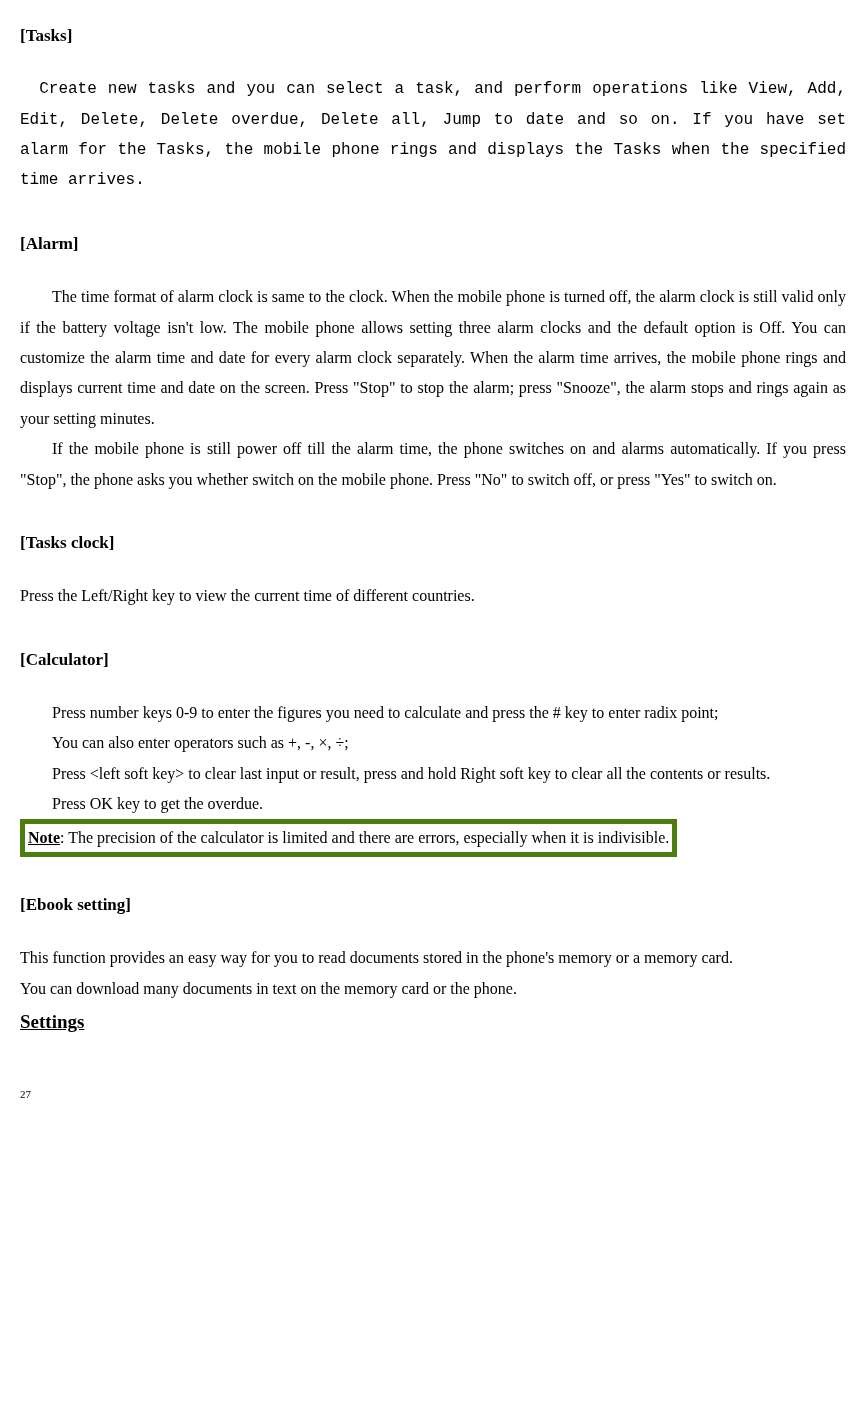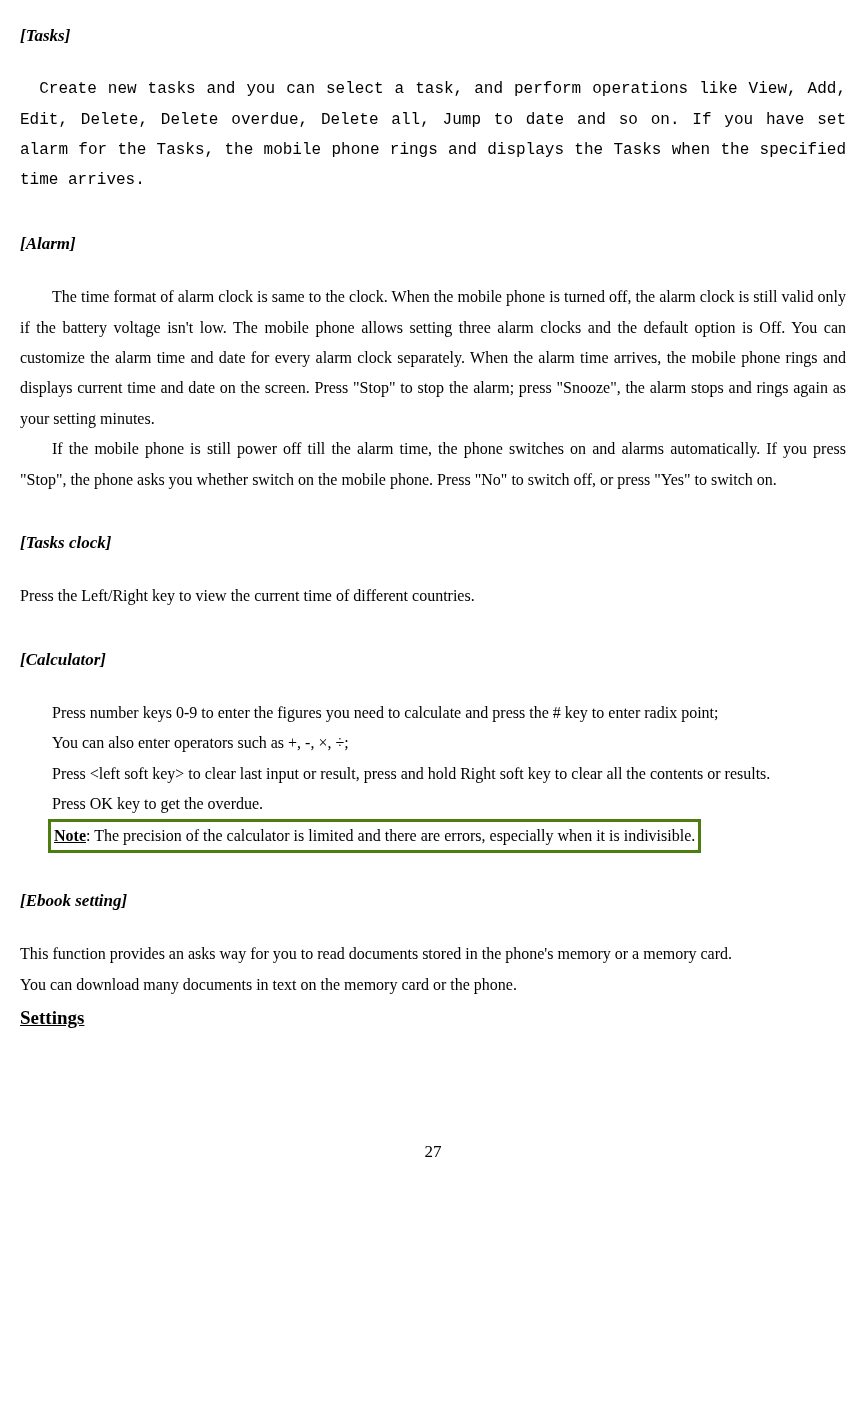--- a/index.html
+++ b/index.html
@@ -10,56 +10,53 @@
       font-size: 16px;
       line-height: 1.9;
       color: #000;
       background: #fff;
     }
     .section-heading {
       font-weight: bold;
       font-size: 17px;
       margin-top: 32px;
       margin-bottom: 22px;
-      font-style: italic;
     }
     .first-heading {
       margin-top: 0;
     }
     .body-text {
       text-align: justify;
       margin-bottom: 0;
     }
     .indent {
       text-indent: 1.2em;
       font-family: Liberation Mono, monospace;
     }
     .indent-more {
       text-indent: 2em;
     }
     .note-box {
-      border: 3px solid #4d7c0f;
+      border: 5px solid #4d7c0f;
       display: inline-block;
       padding: 1px 3px;
       line-height: 1.6;
-      margin-left: 28px;
     }
     .note-label {
       font-weight: bold;
       text-decoration: underline;
     }
     .settings-heading {
       font-weight: bold;
       font-size: 19px;
       text-decoration: underline;
     }
     .page-number {
-      text-align: center;
-      margin-top: 100px;
-      font-size: 17px;
+      margin-top: 44px;
+      font-size: 11px;
     }
   </style>
 </head>
 <body>
 
 <div class="section-heading first-heading">[Tasks]</div>
 <div class="body-text indent">Create new tasks and you can select a task, and perform operations like View, Add, Edit, Delete, Delete overdue, Delete all, Jump to date and so on. If you have set alarm for the Tasks, the mobile phone rings and displays the Tasks when the specified time arrives.</div>
 
 <div class="section-heading">[Alarm]</div>
 <div class="body-text indent-more">The time format of alarm clock is same to the clock. When the mobile phone is turned off, the alarm clock is still valid only if the battery voltage isn't low. The mobile phone allows setting three alarm clocks and the default option is Off. You can customize the alarm time and date for every alarm clock separately. When the alarm time arrives, the mobile phone rings and displays current time and date on the screen. Press "Stop" to stop the alarm; press "Snooze", the alarm stops and rings again as your setting minutes.</div>
@@ -71,18 +68,18 @@
 <div class="section-heading">[Calculator]</div>
 <div class="body-text indent-more">Press number keys 0-9 to enter the figures you need to calculate and press the # key to enter radix point;</div>
 <div class="body-text indent-more">You can also enter operators such as +, -, ×, ÷;</div>
 <div class="body-text indent-more">Press &lt;left soft key&gt; to clear last input or result, press and hold Right soft key to clear all the contents or results.</div>
 <div class="body-text indent-more">Press OK key to get the overdue.</div>
 <div>
   <span class="note-box"><span class="note-label">Note</span><span>: The precision of the calculator is limited and there are errors, especially when it is indivisible.</span></span>
 </div>
 
 <div class="section-heading">[Ebook setting]</div>
-<div class="body-text">This function provides an asks way for you to read documents stored in the phone's memory or a memory card.</div>
+<div class="body-text">This function provides an easy way for you to read documents stored in the phone's memory or a memory card.</div>
 <div class="body-text">You can download many documents in text on the memory card or the phone.</div>
 
 <div class="settings-heading">Settings</div>
 
 <div class="page-number">27</div>
 
 </body></html>

